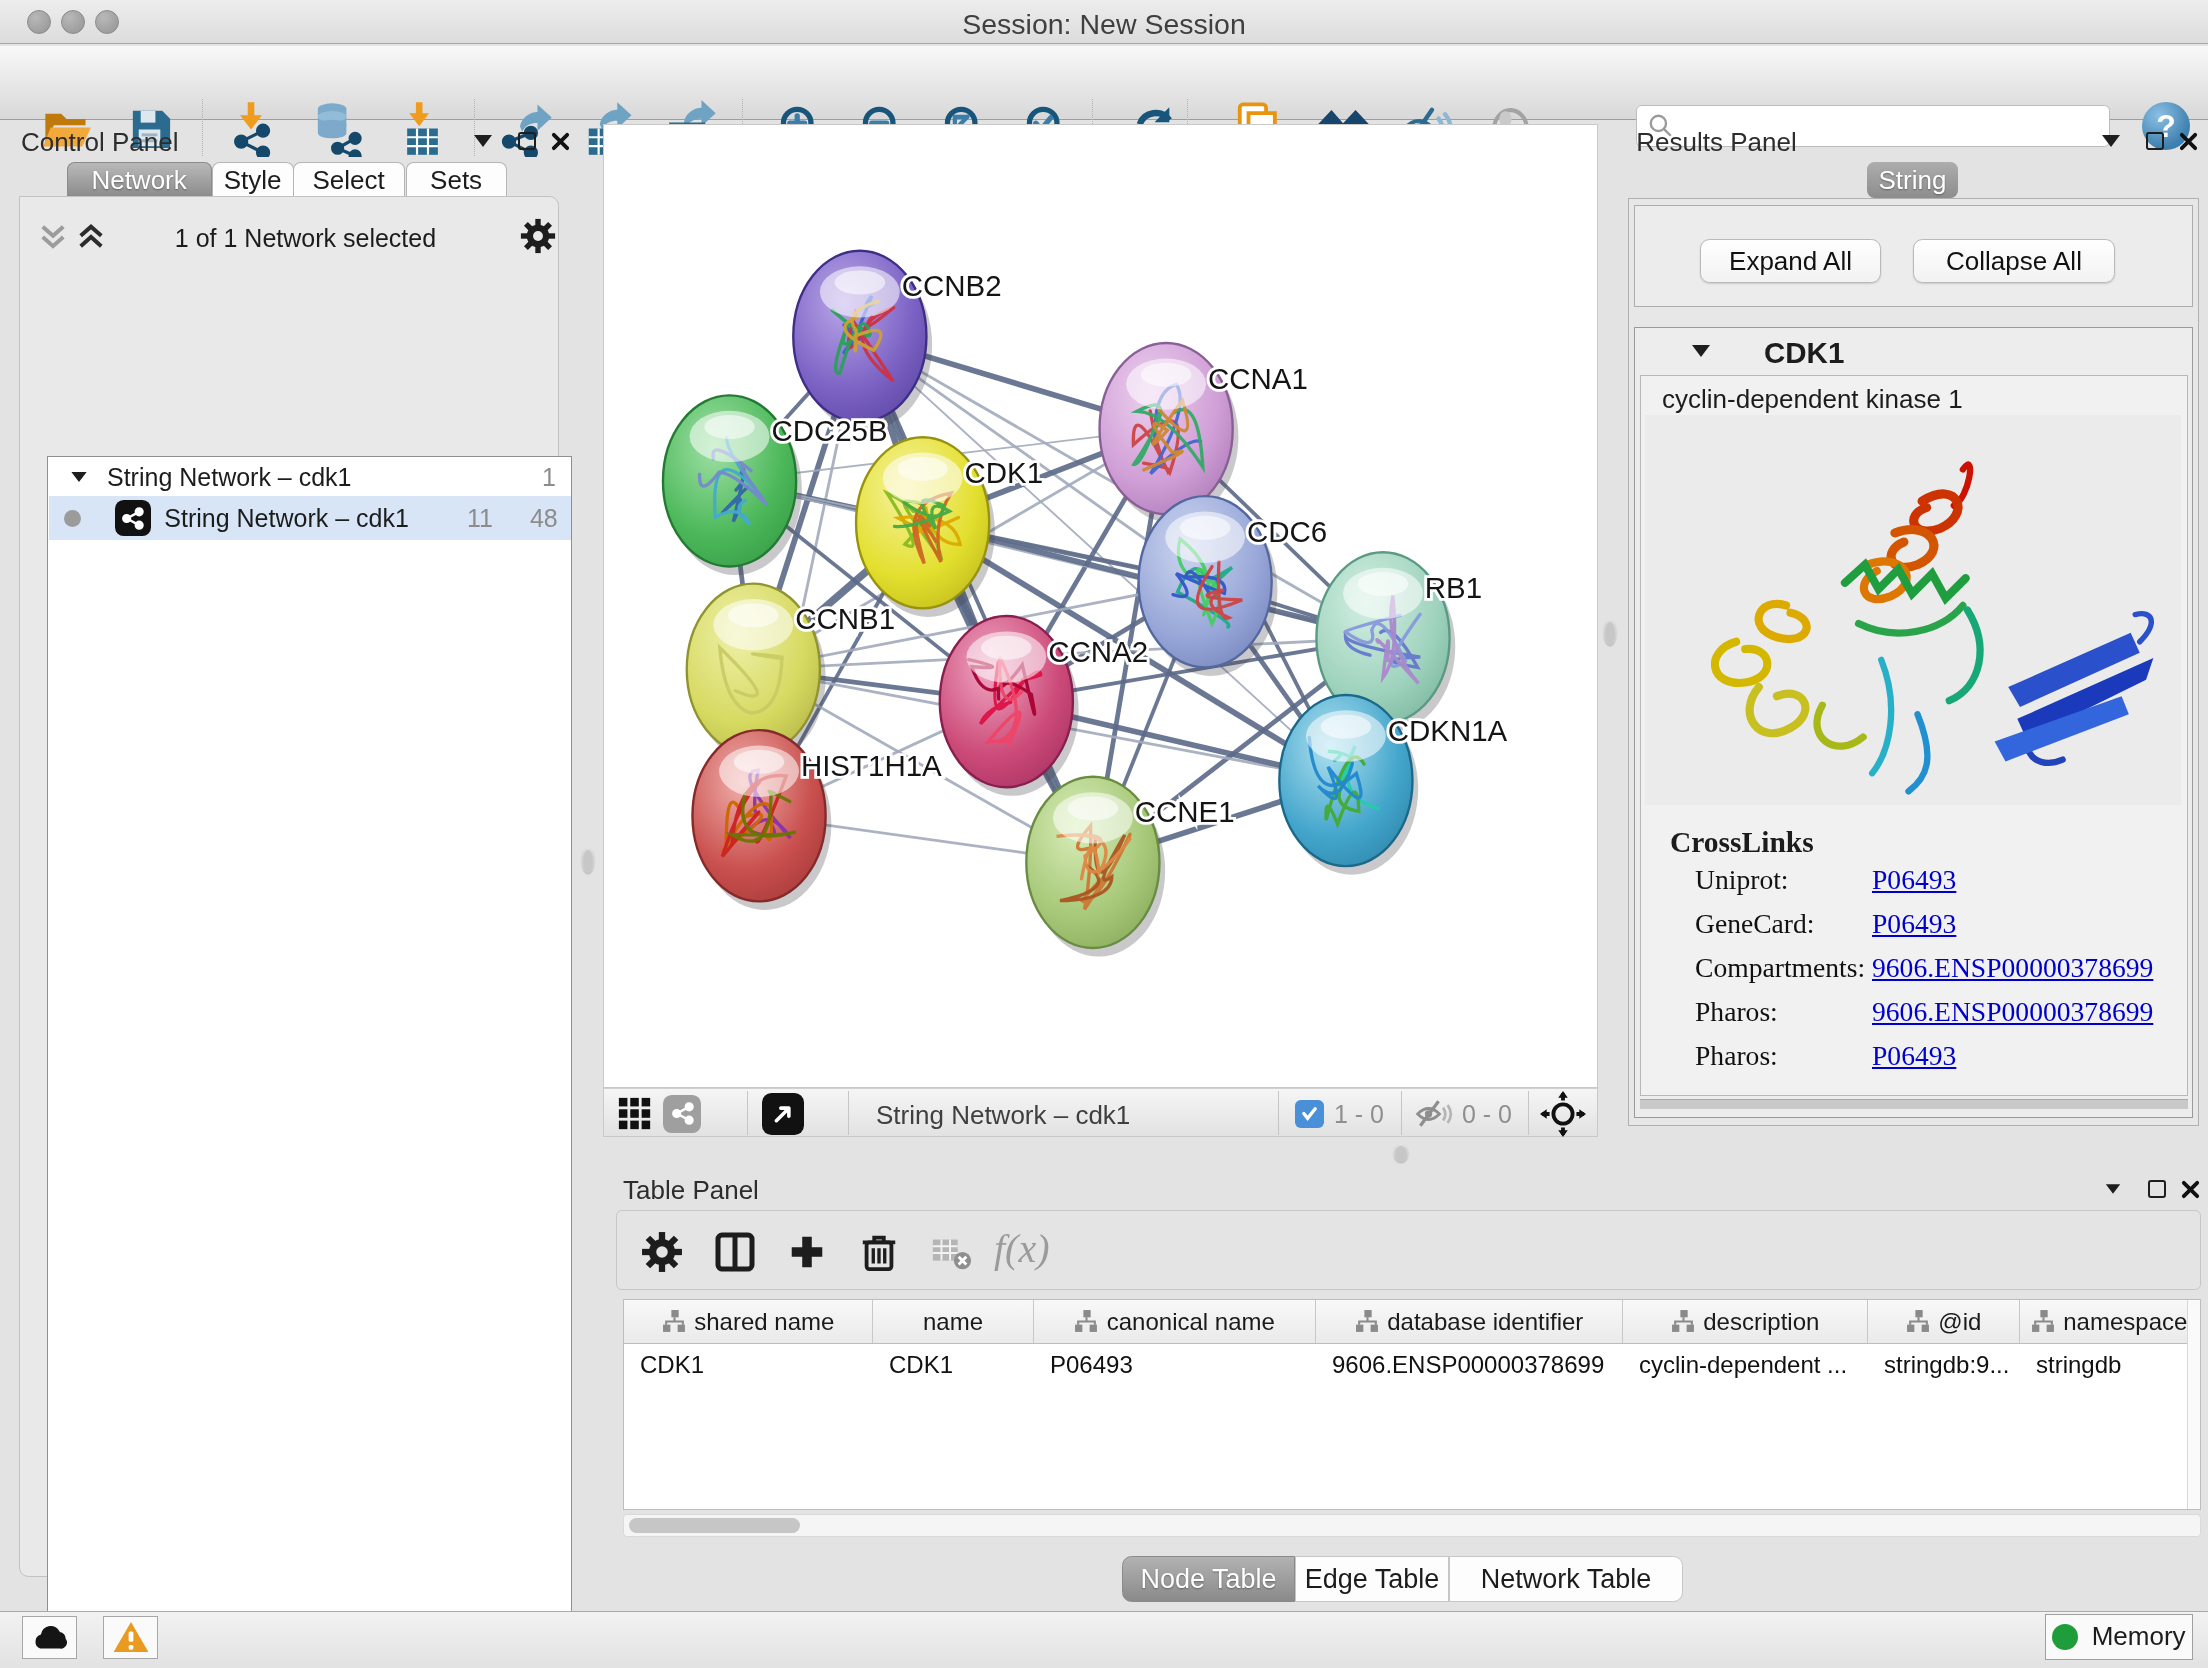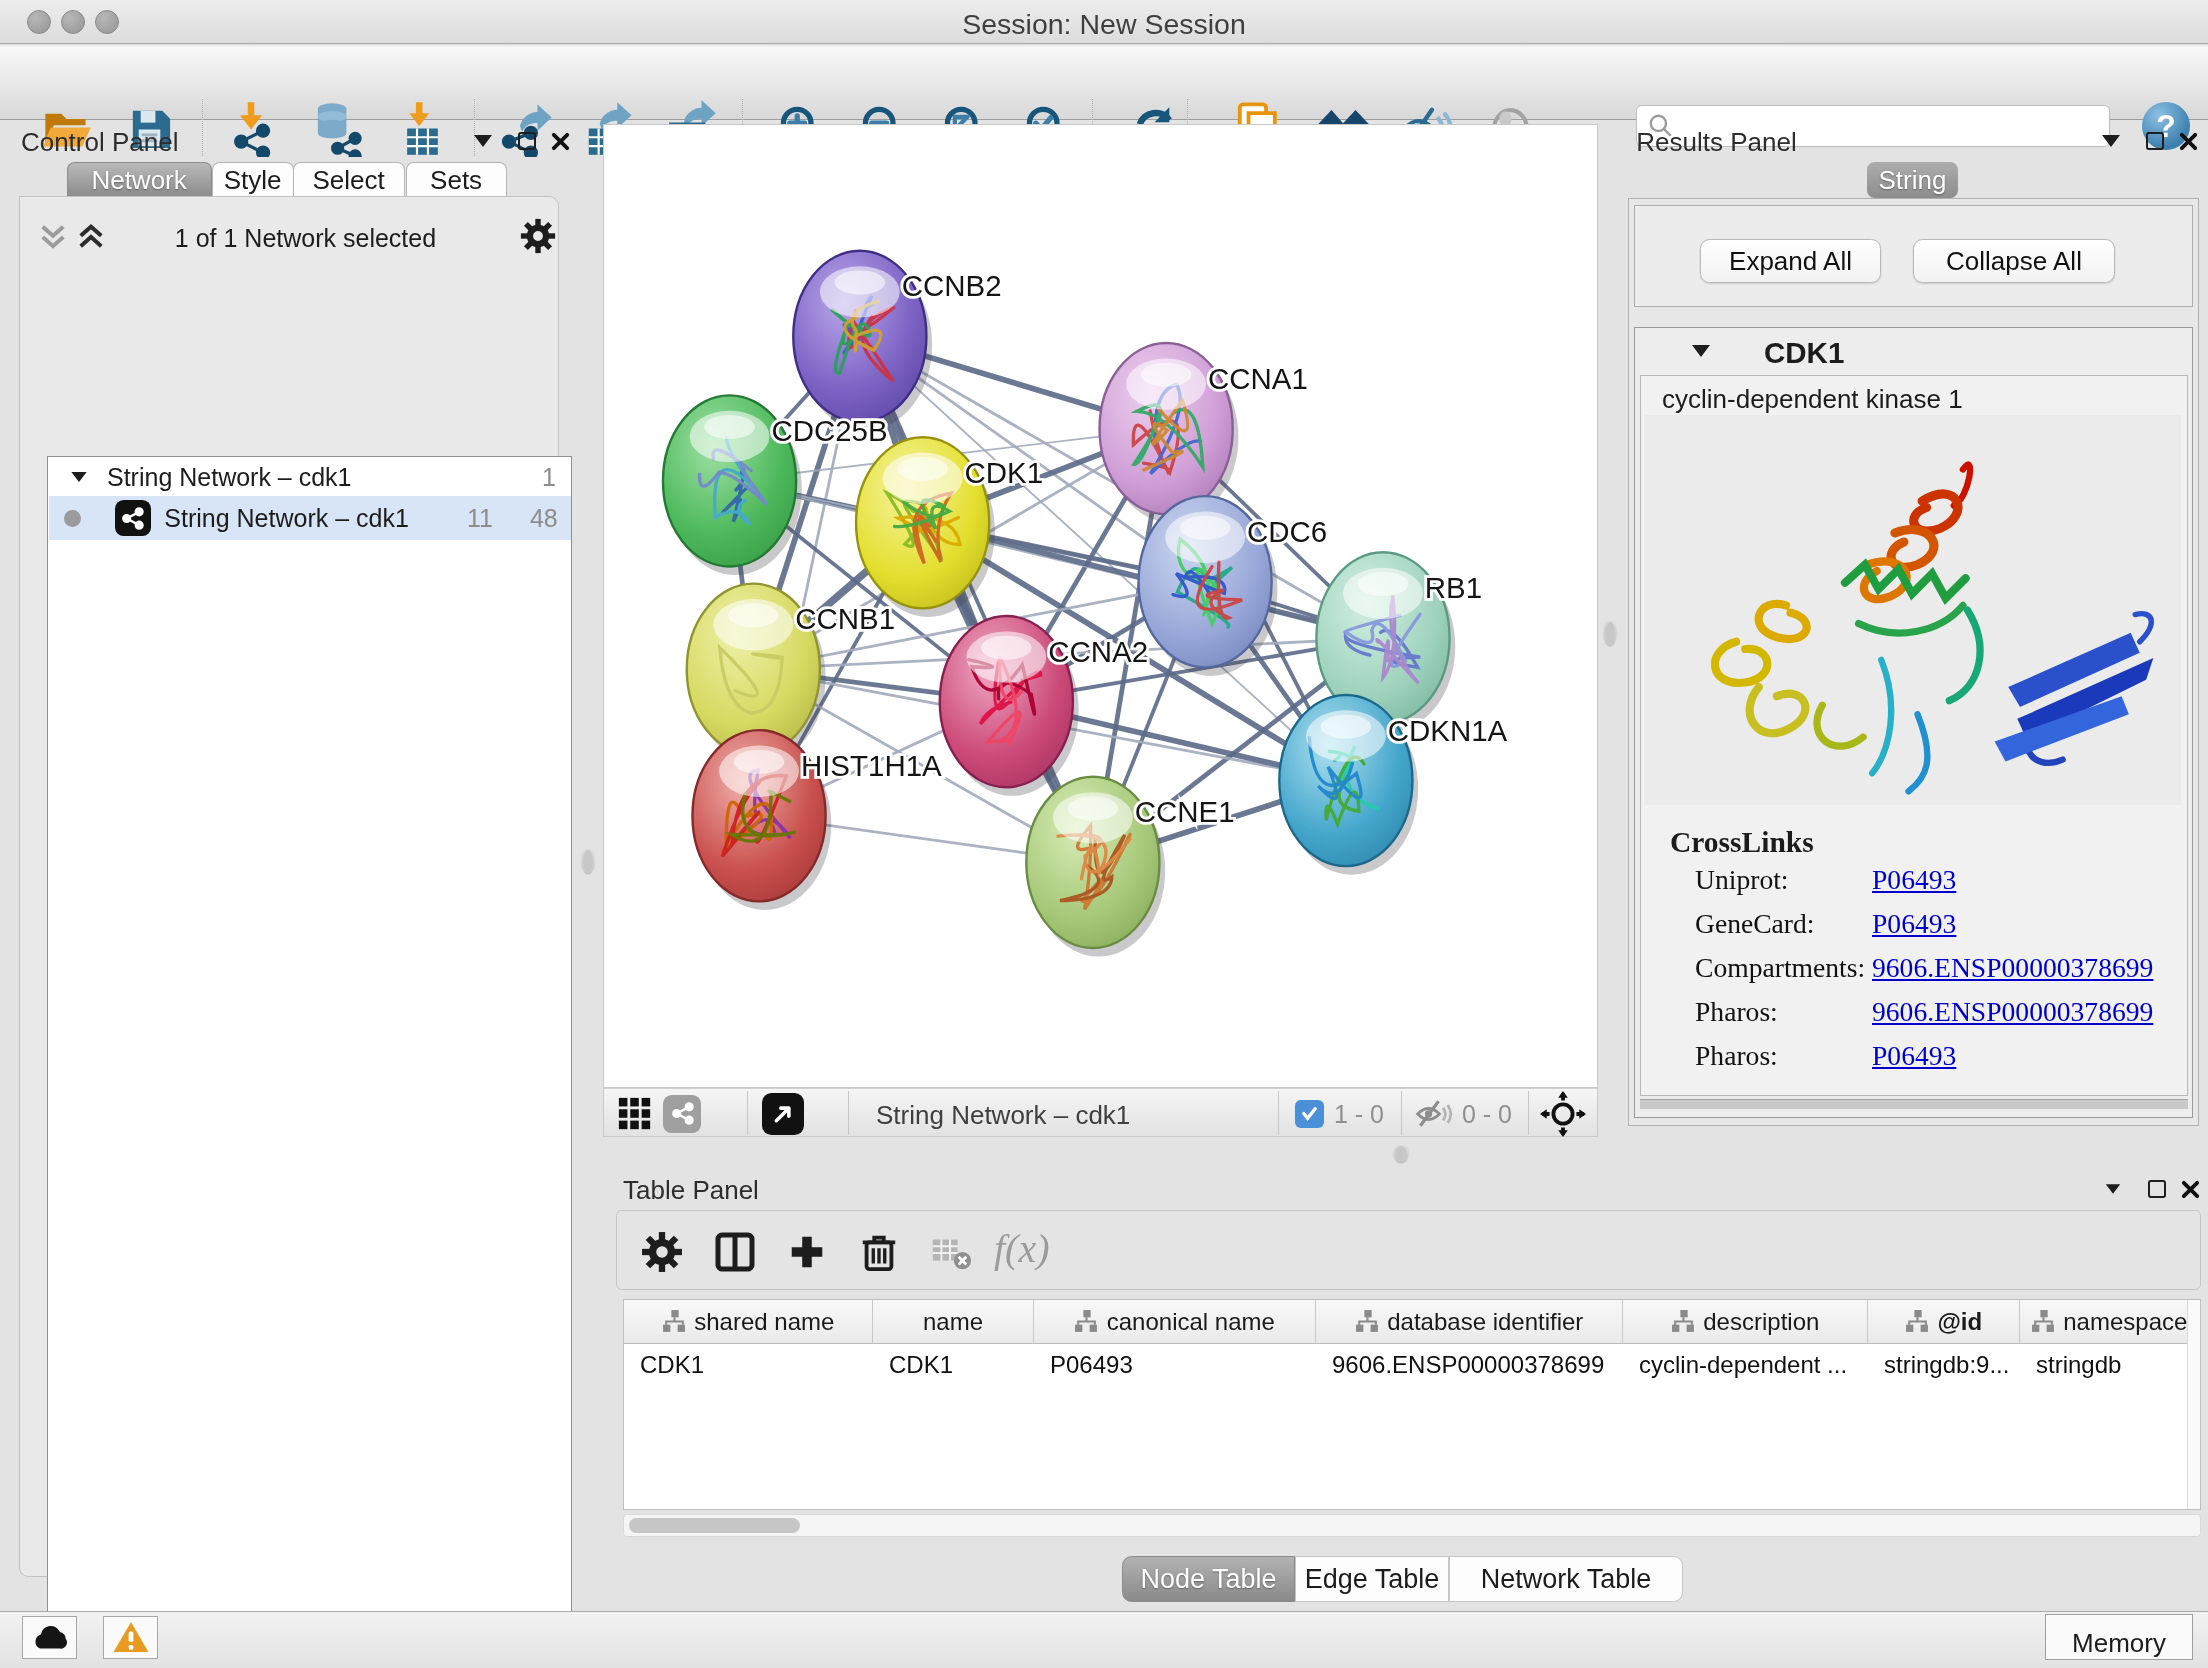--- a/index.html
+++ b/index.html
@@ -119,21 +119,21 @@
   .bottab.sel { background:linear-gradient(#b2b2b2,#8a8a8a); color:#fff;
     text-shadow:0 1px 1.9px rgba(0,0,0,.35); border-color:#8a8a8a; }
 
   
   .statusbar { position:absolute; left:0; top:1611px; width:2208px; height:57px;
     background:linear-gradient(#f2f2f2,#e2e2e2); border-top:1px solid #a9a9a9; }
   .sb-btn { position:absolute; top:3.8px; width:55px; height:43px; background:#fafafa;
     border:1.9px solid #a7a7a7; display:flex; align-items:center; justify-content:center; }
   .memory-btn { position:absolute; right:15px; top:1.9px; width:148px; height:46px;
     background:#fafafa; border:1.4px solid #9f9f9f; display:flex; align-items:center;
-    justify-content:center; gap:13.3px; font-size:26px;flex-direction:column; }
+    justify-content:center; gap:13.3px; font-size:26px; }
   .mem-dot { width:26px; height:26px; border-radius:50%; background:#1f9d3a; }
 </style>
 </head>
 <body>
 
 <div class="titlebar">
   <span class="traffic" style="left:27px"></span>
   <span class="traffic" style="left:61px"></span>
   <span class="traffic" style="left:95px"></span>
   <div class="win-title">Session: New Session</div>
@@ -870,21 +870,21 @@
             <g fill="#8a8a8a">
               <rect x="9" y="1" width="7" height="7"></rect>
               <rect x="1" y="15" width="7" height="7"></rect>
               <rect x="15" y="15" width="7" height="7"></rect>
             </g>
             <path d="M12 8v4M4 15v-3h16v3" stroke="#8a8a8a" stroke-width="2" fill="none"></path>
           </svg>
         </span>
         <span>description</span>
       </div>
-      <div class="th" style="width: 152px; font-weight: bold;">
+      <div class="th" style="width: 152px;">
         <span style="display: inline-flex;">
           <svg width="25" height="25" viewBox="0 0 24 24">
             <g fill="#8a8a8a">
               <rect x="9" y="1" width="7" height="7"></rect>
               <rect x="1" y="15" width="7" height="7"></rect>
               <rect x="15" y="15" width="7" height="7"></rect>
             </g>
             <path d="M12 8v4M4 15v-3h16v3" stroke="#8a8a8a" stroke-width="2" fill="none"></path>
           </svg>
         </span>

